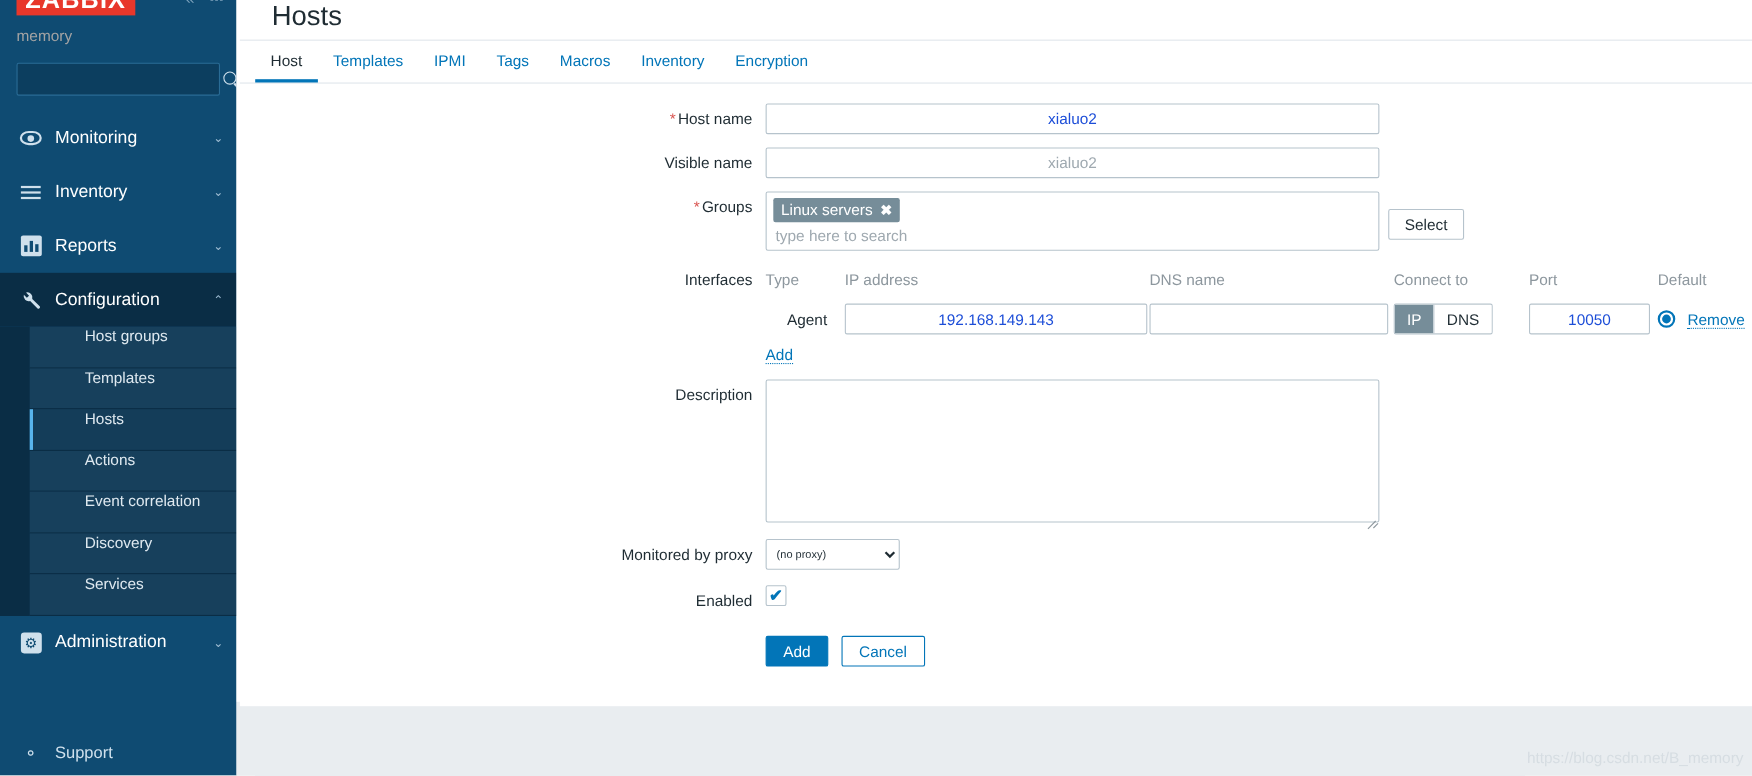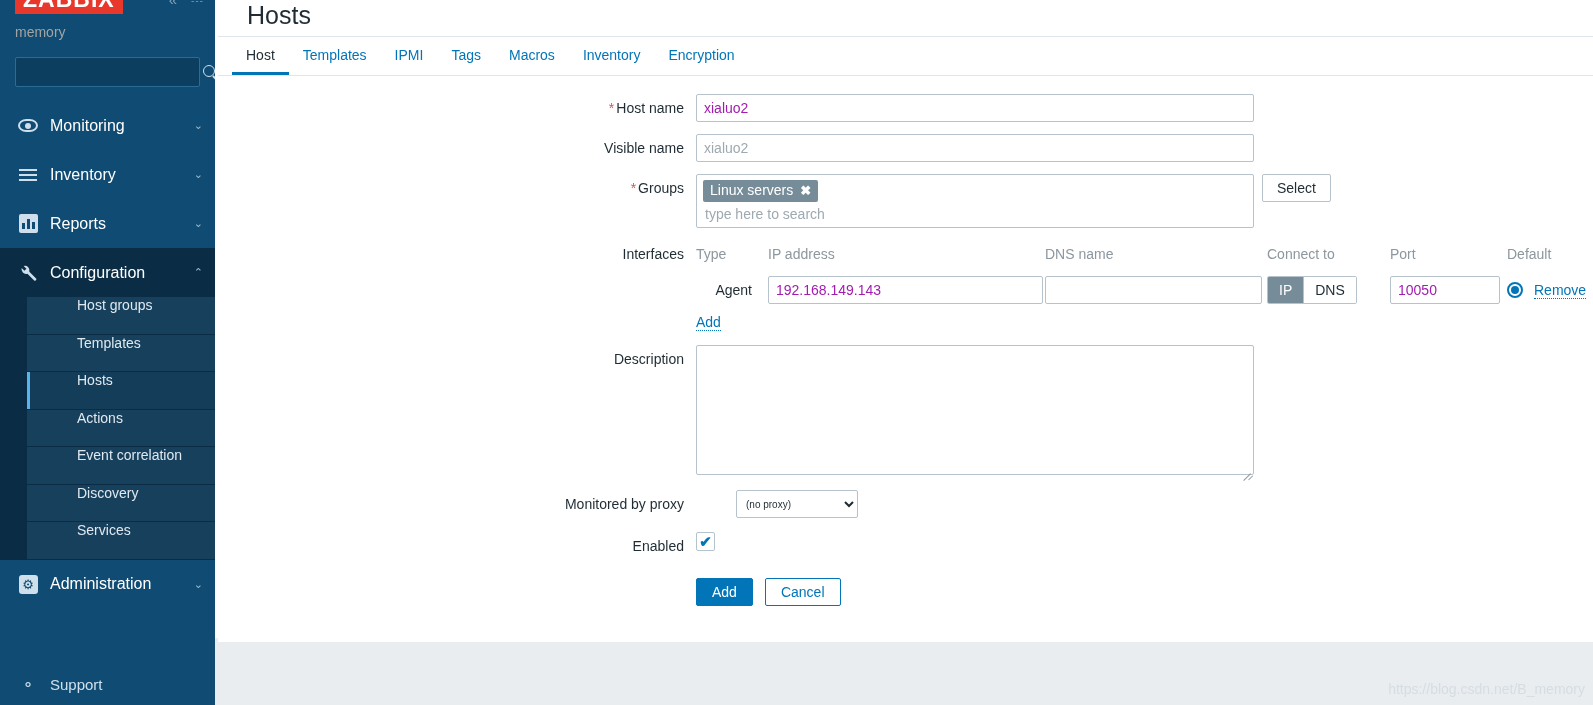--- a/index.html
+++ b/index.html
@@ -144,22 +144,22 @@
     width: 478px; flex: 0 0 478px; text-align: right;
     padding-right: 12px; font-size: 14px; color: #1f2c33;
     line-height: 28px;
   }
   .lbl .req { color: #d9534f; margin-right: 2px; }
   .ctl { flex: 1; display: flex; align-items: flex-start; }
 
   input.txt, textarea.txt {
     border: 1px solid #b6c3cc; border-radius: 2px;
     font-family: "Liberation Sans", sans-serif;
-    font-size: 14px; color: #a21caf;
-    padding: 4px 7px; height: 28px; outline: none; background:#fff;
+    font-size: 14px; color: #1d4ed8;
+    padding: 4px 7px; height: 28px; outline: none; background:#fff;text-align:center;
   }
   input.txt::placeholder { color: #9fa9b0; }
   .w-main { width: 558px; }
 
   .ms-box {
     width: 558px; min-height: 47px;
     border: 1px solid #b6c3cc; border-radius: 2px;
     background: #fff; padding: 5px 6px 4px 6px;
   }
   .chip {
@@ -168,20 +168,21 @@
     font-size: 14px; border-radius: 2px;
     padding: 2px 7px 3px 7px; line-height: 17px;
   }
   .chip .x { margin-left: 7px; font-size: 13px; font-weight: bold; cursor: pointer; }
   .ms-ph { display:block; color:#9fa9b0; font-size:14px; padding: 4px 2px 1px 2px; }
   .btn-select {
     margin-left: 8px; height: 28px; padding: 0 14px;
     background: #ffffff; border: 1px solid #b6c3cc; border-radius: 2px;
     color: #1f2c33; font-size: 14px; cursor: pointer;
     font-family: "Liberation Sans", sans-serif;
+    margin-top: 16px;
   }
 
   
   .if-head, .if-row { display: flex; align-items: center; }
   .if-head { color: #8d979e; font-size: 14px; height: 28px; }
   .if-row { margin-top: 8px; }
   .c-type { width: 60px; flex: 0 0 60px; }
   .c-ip   { width: 283px; flex: 0 0 283px; padding-left: 12px; }
   .c-dns  { width: 222px; flex: 0 0 222px; padding-left: 6px; }
   .c-conn { width: 123px; flex: 0 0 123px; padding-left: 6px; }
@@ -450,21 +451,21 @@
             <div class="desc-wrap">
               <textarea class="txt desc" style=""></textarea>
               <span class="desc-grip">
                 <i style="width:10px; bottom:1px; transform:rotate(-45deg);"></i>
                 <i style="width:6px; bottom:1px; right:0; transform:rotate(-45deg) translate(0,3px);"></i>
               </span>
             </div>
           </div>
         </div>
 
-        <div class="row" style="margin-top:0;gap:40px;">
+        <div class="row" style="margin-top:0;">
           <div class="lbl">Monitored by proxy</div>
           <div class="ctl">
             <select class="sel">
               <option>(no proxy)</option>
             </select>
           </div>
         </div>
 
         <div class="row" style="margin-top:14px;">
           <div class="lbl">Enabled</div>

